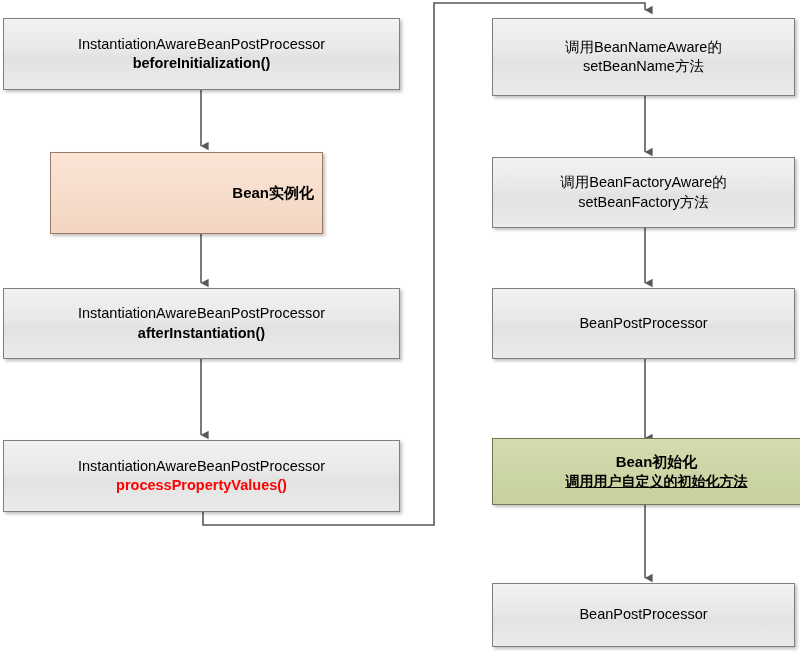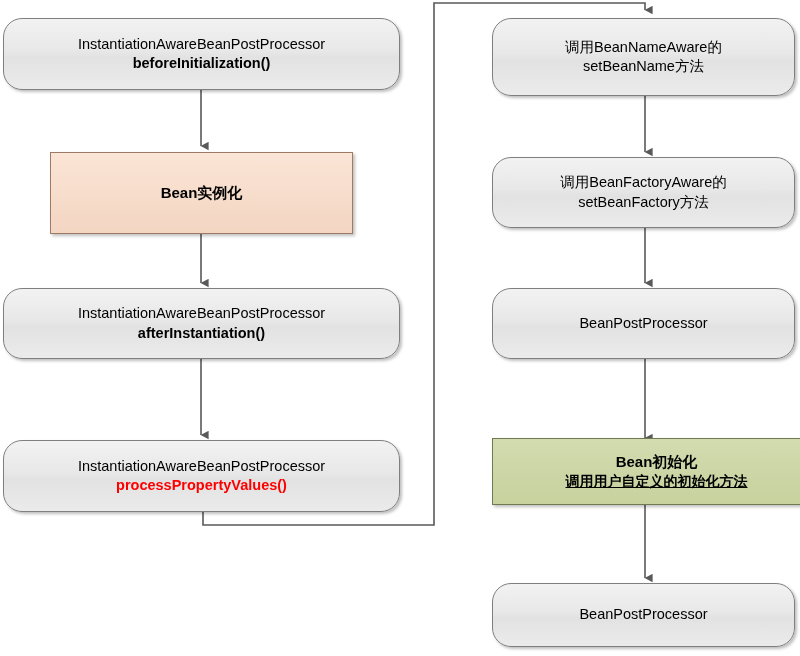--- a/index.html
+++ b/index.html
@@ -31,21 +31,20 @@
     line-height: 1.32;
     color: #000000;
     box-shadow: 2px 2px 3px rgba(0,0,0,0.25);
   }
   .node .inner {
     padding: 0 8px;
     width: 100%;
   }
   .gray {
     background: linear-gradient(to bottom, #f2f2f2 0%, #e8e8e8 45%, #e2e2e2 55%, #ebebeb 100%);
-    border-radius: 19px;
   }
   .orange {
     background: linear-gradient(to bottom, #fbe5d6 0%, #f7ddcc 50%, #f3d5c2 100%);
     border-color: #9c7a63;
   }
   .green {
     background: linear-gradient(to bottom, #d2dcaf 0%, #ccd6a6 50%, #c7d29f 100%);
     border-color: #6f7a52;
   }
   .l1 { font-size: 14.5px; }
@@ -87,21 +86,21 @@
     <line x1="645" y1="505" x2="645" y2="578" stroke="#595959" stroke-width="1.6" marker-end="url(#arrow)"></line>
   </svg>
 
   <div class="node gray" style="left:3px; top:18px; width:397px; height:72px;">
     <div class="inner">
       <div class="l1">InstantiationAwareBeanPostProcessor</div>
       <div class="l2">beforeInitialization()</div>
     </div>
   </div>
 
-  <div class="node orange" style="left:50px; top:152px; width:303px; height:82px;">
+  <div class="node orange" style="left:50px; top:152px; width:273px; height:82px;text-align:right;">
     <div class="inner">
       <div class="cn-title">Bean实例化</div>
     </div>
   </div>
 
   <div class="node gray" style="left:3px; top:288px; width:397px; height:71px;">
     <div class="inner">
       <div class="l1">InstantiationAwareBeanPostProcessor</div>
       <div class="l2">afterInstantiation()</div>
     </div>

